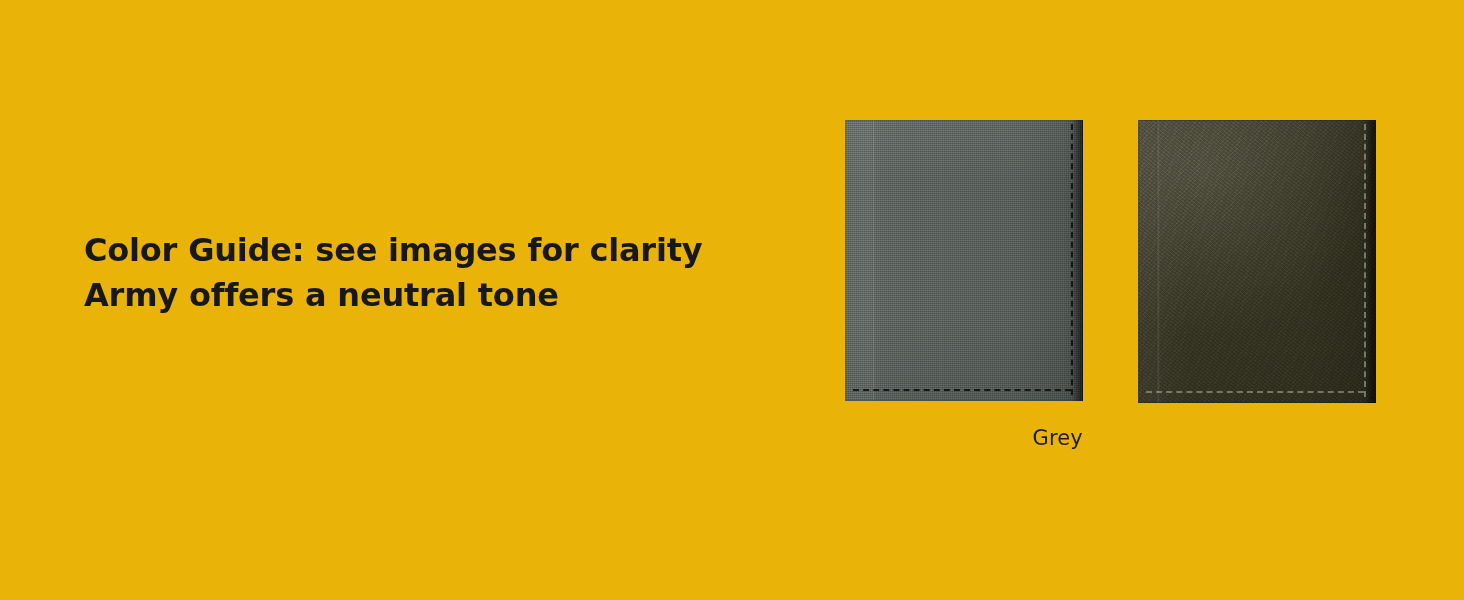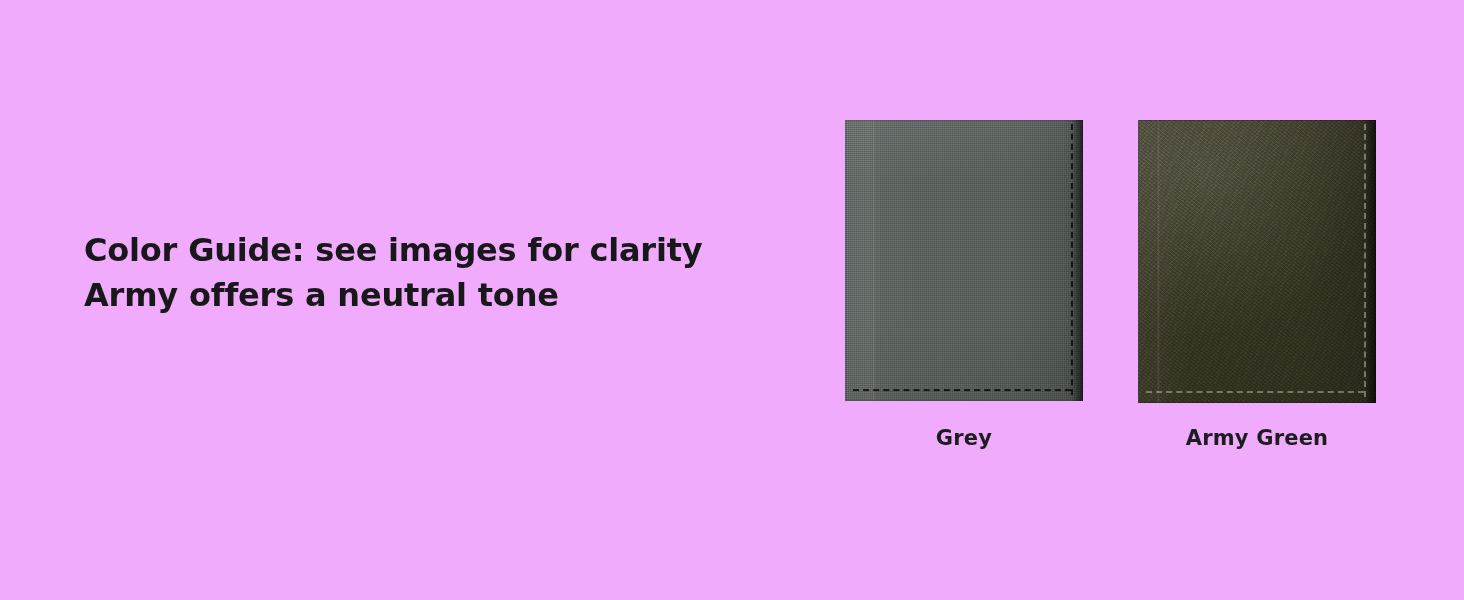--- a/index.html
+++ b/index.html
@@ -11,21 +11,21 @@
     height: 600px;
     background: #e2e2e2;
     font-family: "Liberation Sans", sans-serif;
     overflow: hidden;
     position: relative;
   }
 
   #stage {
     position: absolute;
     inset: 0;
-    background: #f0abfc;
+    background: #eab308;
   }
 
   
   .copy-block {
     position: absolute;
     left: 84px;
     top: 228px;
     width: 720px;
   }
   .copy-line {
@@ -219,23 +219,23 @@
     box-shadow:
       inset 0 0 0 1px rgba(0,0,0,0.22),
       inset 1px 0 0 rgba(255,255,255,0.10);
   }
 
   
   .swatch-label {
     position: absolute;
     top: 306px;
     width: 238px;
-    text-align: center;
+    text-align: right;
     font-family: "DejaVu Sans", sans-serif;
-    font-weight: bold;
+    font-weight: normal;
     font-size: 21px;
     letter-spacing: 0.2px;
     color: #1d1d1f;
     white-space: nowrap;
   }
 </style>
 </head>
 <body>
 
 <div id="stage">
@@ -264,17 +264,16 @@
     <div class="swatch swatch-green">
       <div class="product-photo">
         <div class="leather leather-green"></div>
         <div class="texture texture-pebble"></div>
         <div class="fold-crease-green"></div>
         <div class="spine"></div>
         <div class="stitch stitch-right"></div>
         <div class="stitch stitch-bottom"></div>
         <div class="photo-edge"></div>
       </div>
-      <div class="swatch-label">Army Green</div>
     </div>
 
   </div>
 </div>
 
 </body></html>

